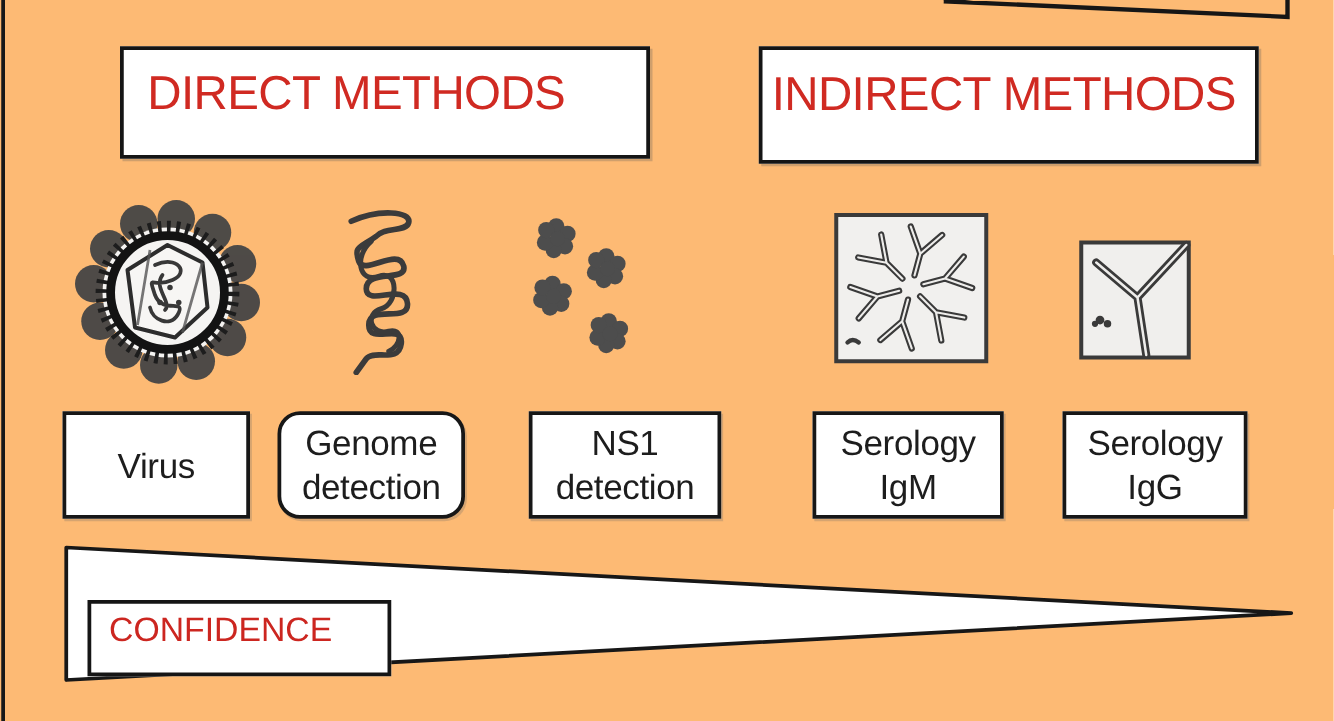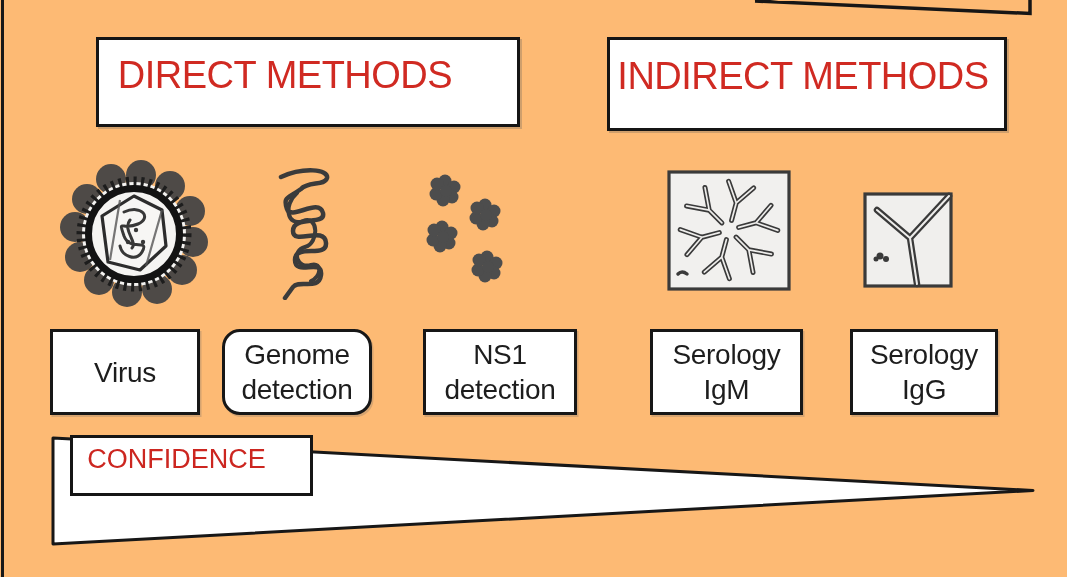--- a/index.html
+++ b/index.html
@@ -37,21 +37,21 @@
     color:#1d1d1d;
     box-sizing:border-box;
     top:329px;height:86px;
   }
   .lb1{left:50px;width:150px;}
   .lb2{left:222px;width:150px;border-radius:18px;}
   .lb3{left:423px;width:154px;}
   .lb4{left:650px;width:153px;}
   .lb5{left:850px;width:148px;}
   .confidence-box{
-    left:70px;top:435px;width:243px;height:61px;
+    left:70px;top:480px;width:243px;height:61px;
     border:3.5px solid #151515;background:#ffffff;
     display:flex;align-items:center;justify-content:center;
     padding:0 30px 12px 0;box-sizing:border-box;
     font-size:27px;color:#cc2620;white-space:nowrap;
     z-index:3;
   }
   svg{display:block;}
 </style>
 </head>
 <body>

